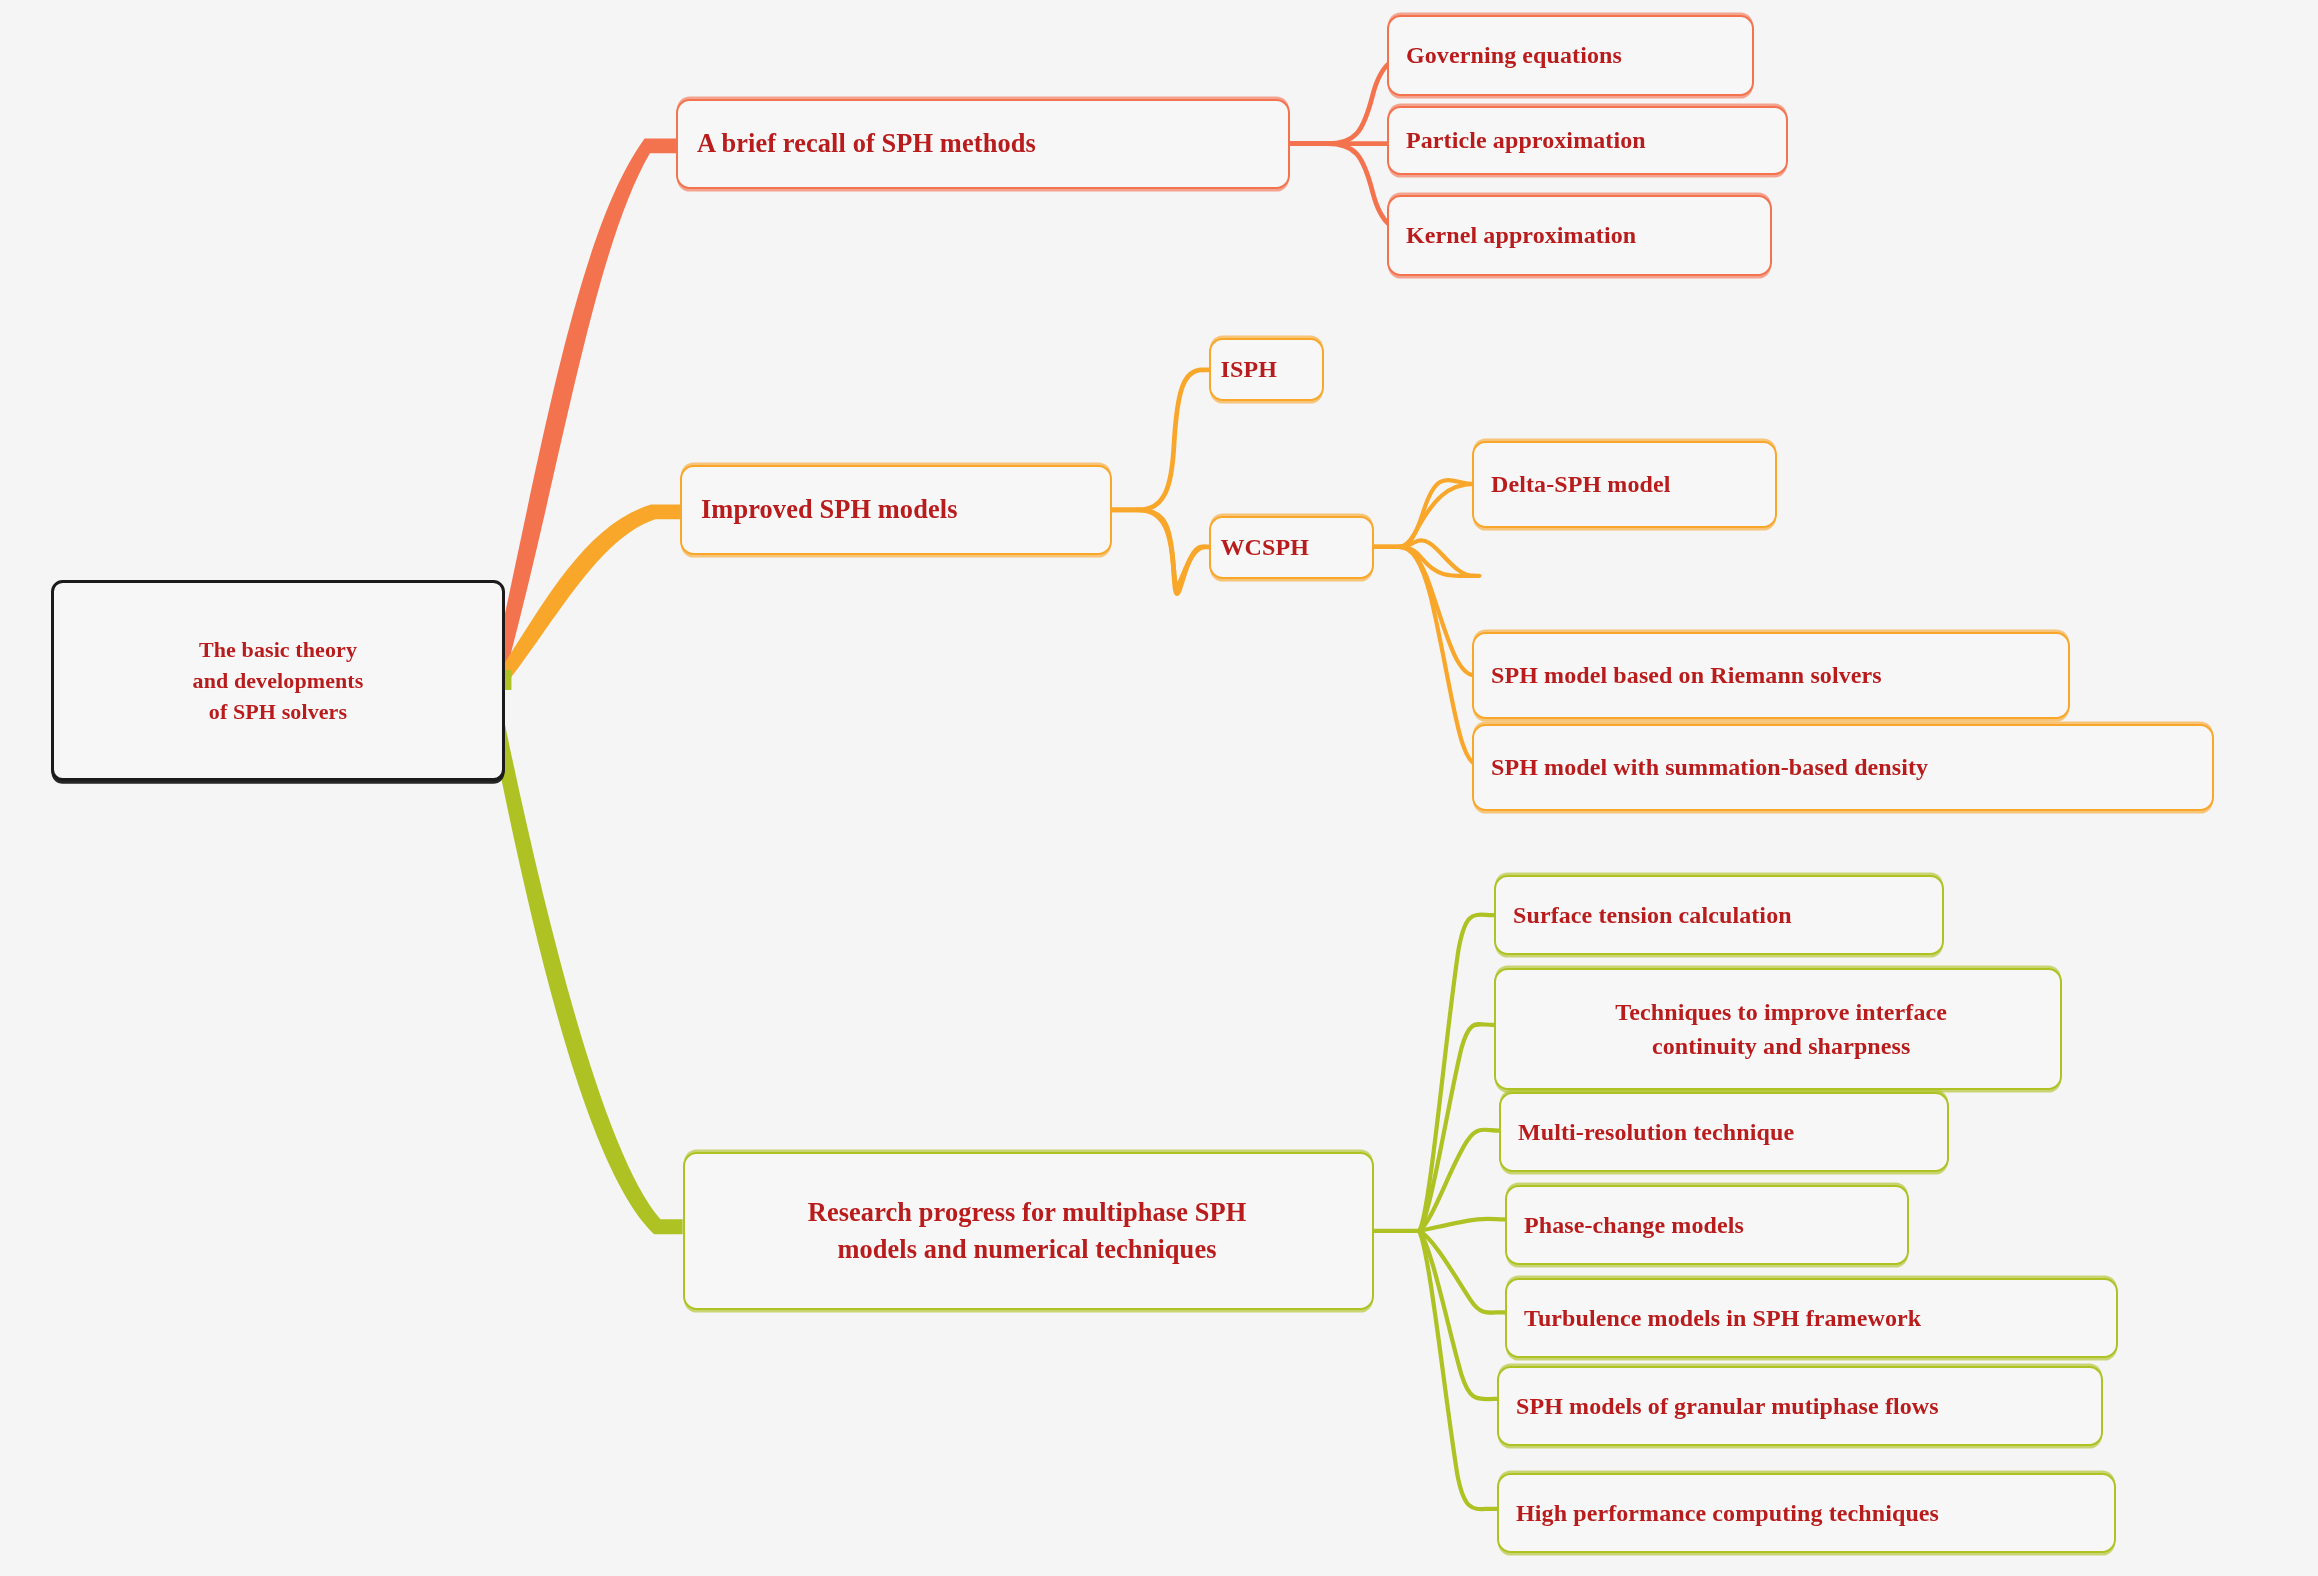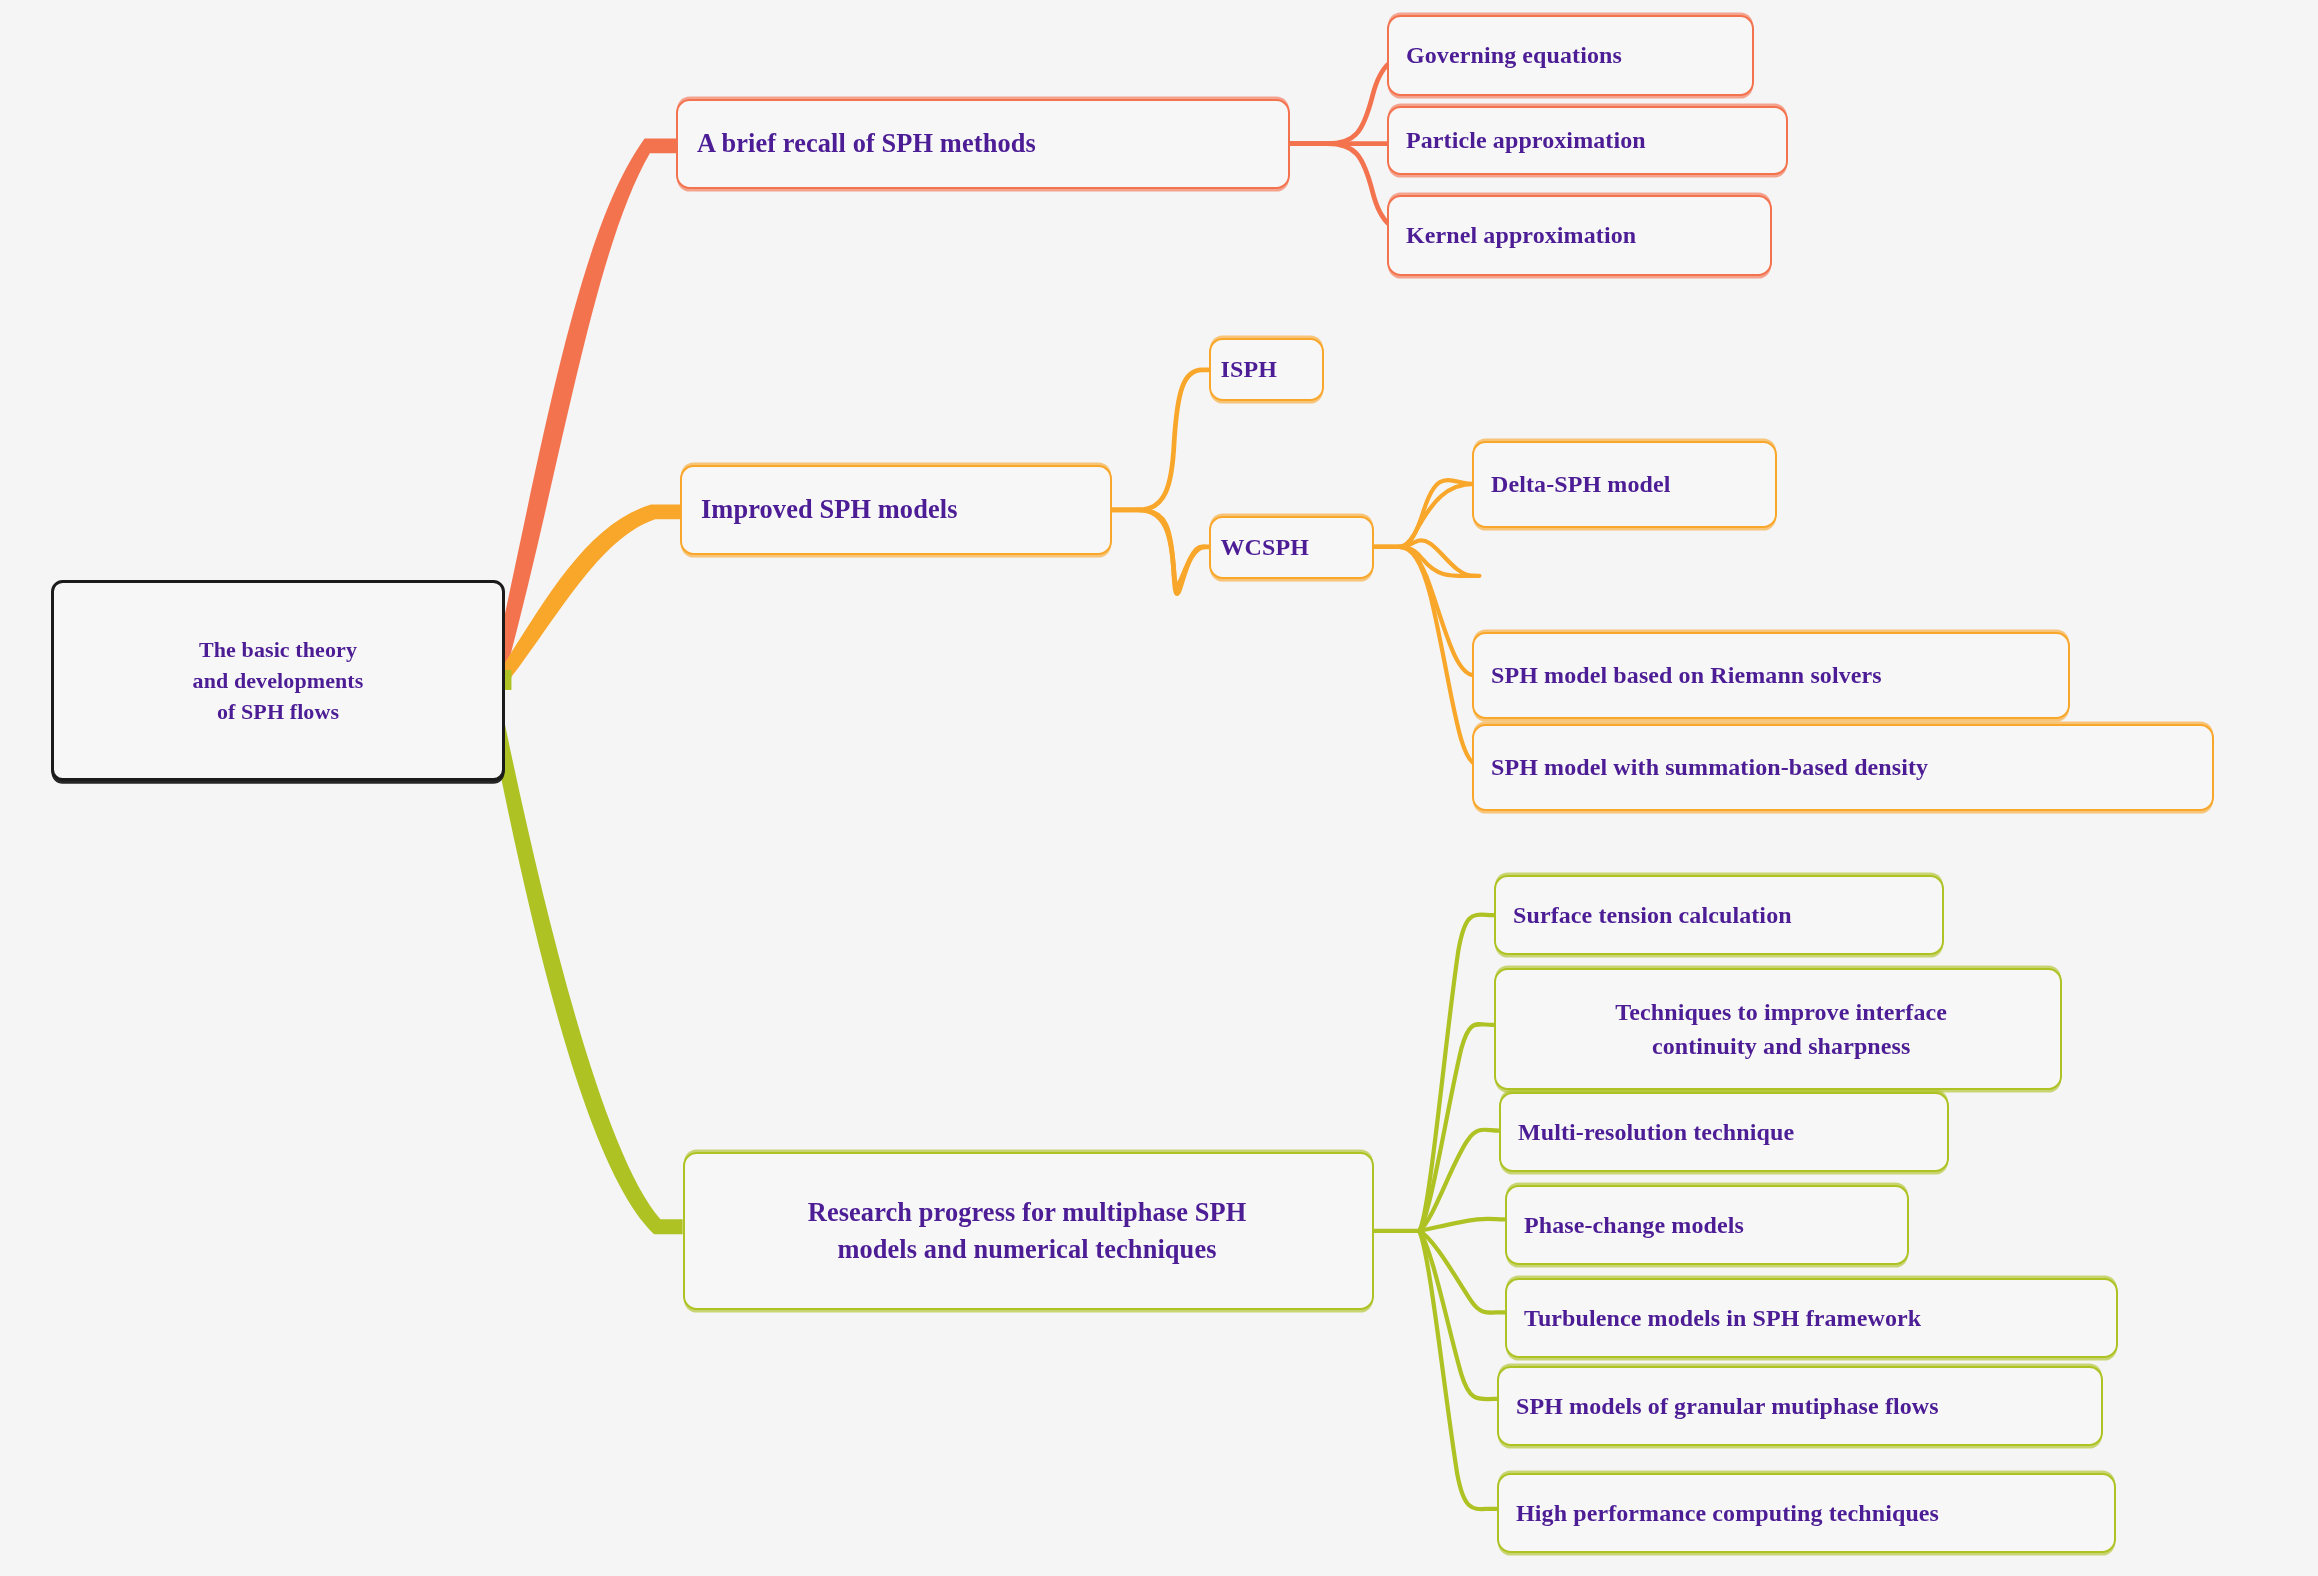--- a/index.html
+++ b/index.html
@@ -30,21 +30,21 @@
     background: #f7f7f7;
     border-style: solid;
     border-width: 2.6px;
     text-align: left;
     z-index: 5;
   }
   .node .label {
     display: block;
     width: 100%;
     font-weight: bold;
-    color: #4c1d95;
+    color: #b91c1c;
     text-shadow: 1.1px 1.1px 0 rgba(255,255,255,0.35);
     letter-spacing: 0.1px;
     line-height: 1.42;
   }
   
   .node.root {
     border-color: #1b1b1b;
     border-width: 3.2px;
     border-radius: 11.6px;
     box-shadow: 0 3.2px 0 -0.5px rgba(20,20,20,0.92);
@@ -142,21 +142,21 @@
       <path d="M 2686,2330 C 2714,2344 2756,2420 2784,2462 C 2802,2490 2818,2484 2842,2484 L 2854,2484"></path>
       <path d="M 2686,2330 C 2710,2360 2742,2520 2766,2602 C 2782,2654 2798,2648 2826,2648 L 2840,2648"></path>
       <path d="M 2686,2330 C 2706,2370 2734,2640 2758,2790 C 2772,2866 2790,2856 2822,2856 L 2836,2856"></path>
     </g>
   </svg>
 
   <div class="node root" style="left:51px; top:580px; width:454px; height:201px;">
     <div class="label">
       <div>The basic theory</div>
       <div>and developments</div>
-      <div>of SPH flows</div>
+      <div>of SPH solvers</div>
     </div>
   </div>
 
   <div class="node red lvl1" style="left:676px; top:99px; width:614px; height:90px;">
     <span class="label">A brief recall of SPH methods</span>
   </div>
 
   <div class="node red lvl2" style="left:1387px; top:15px; width:367px; height:81px;">
     <span class="label">Governing equations</span>
   </div>

